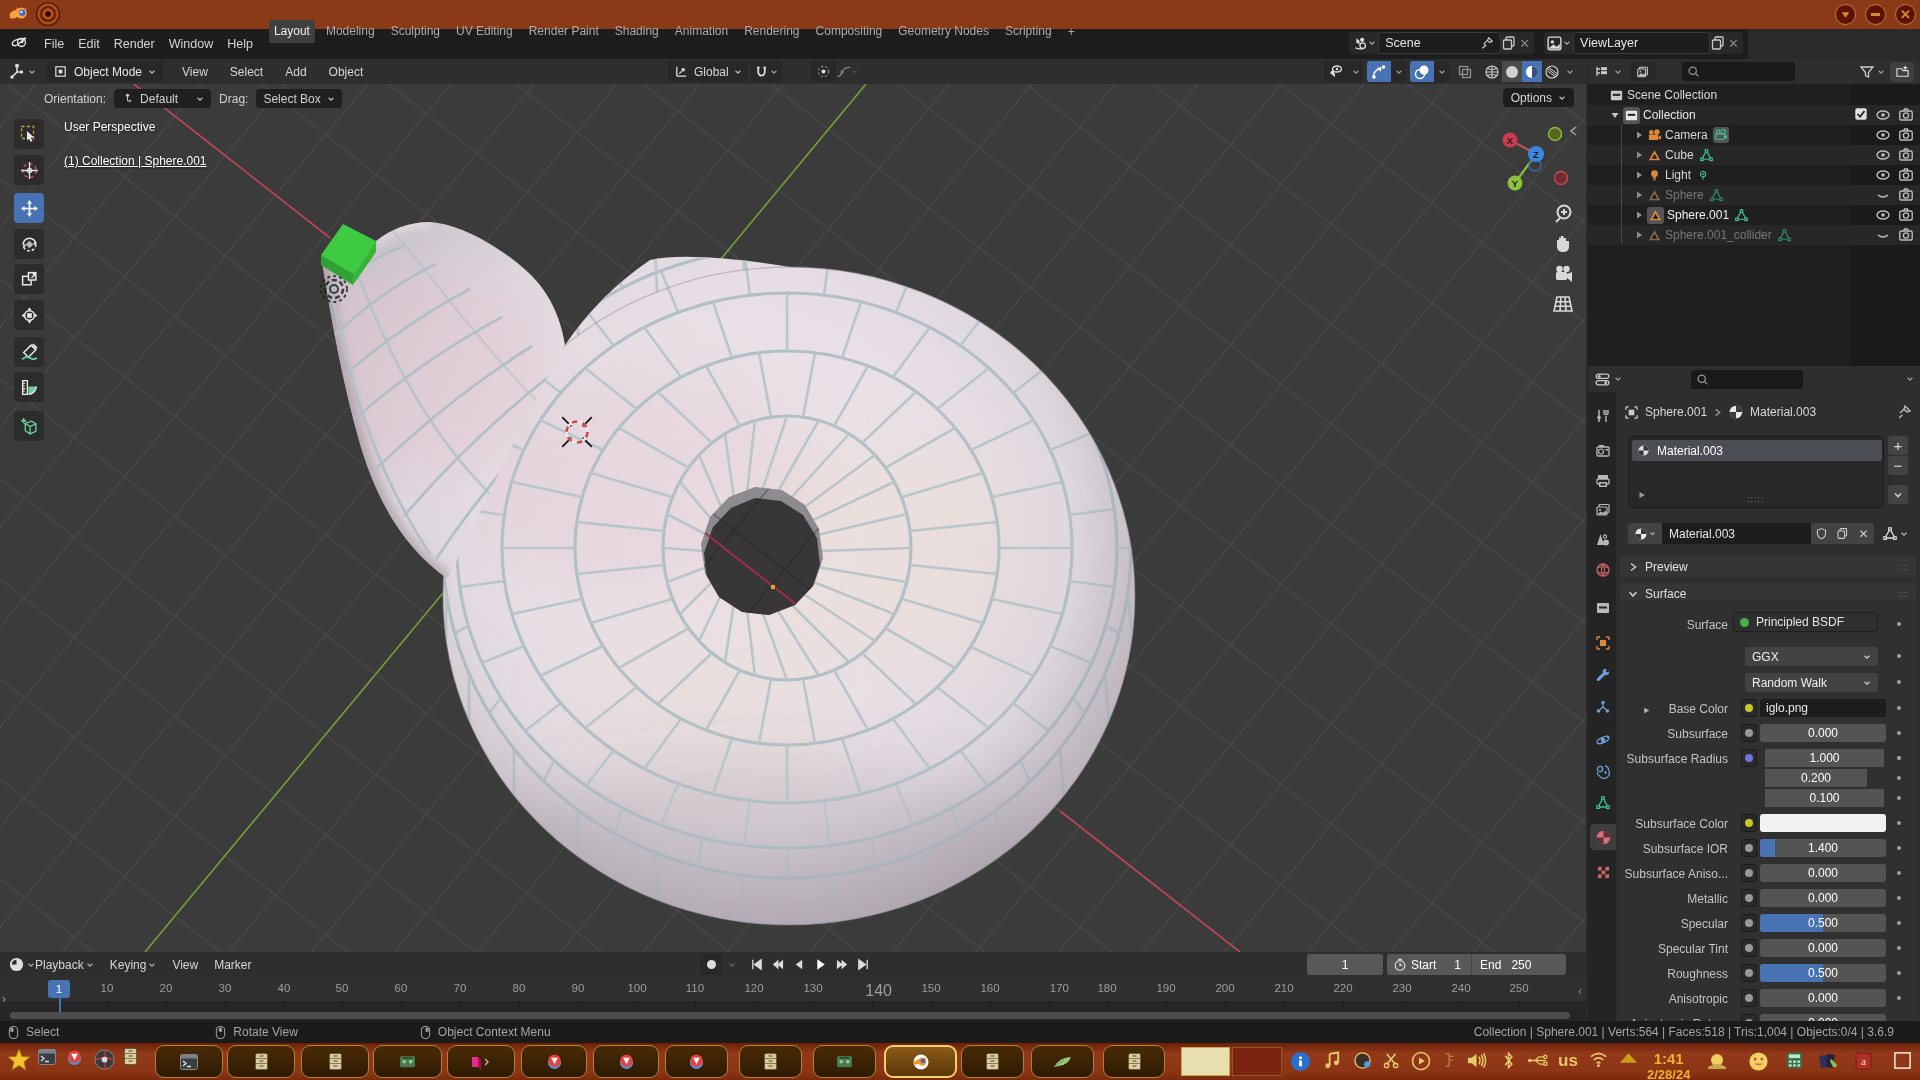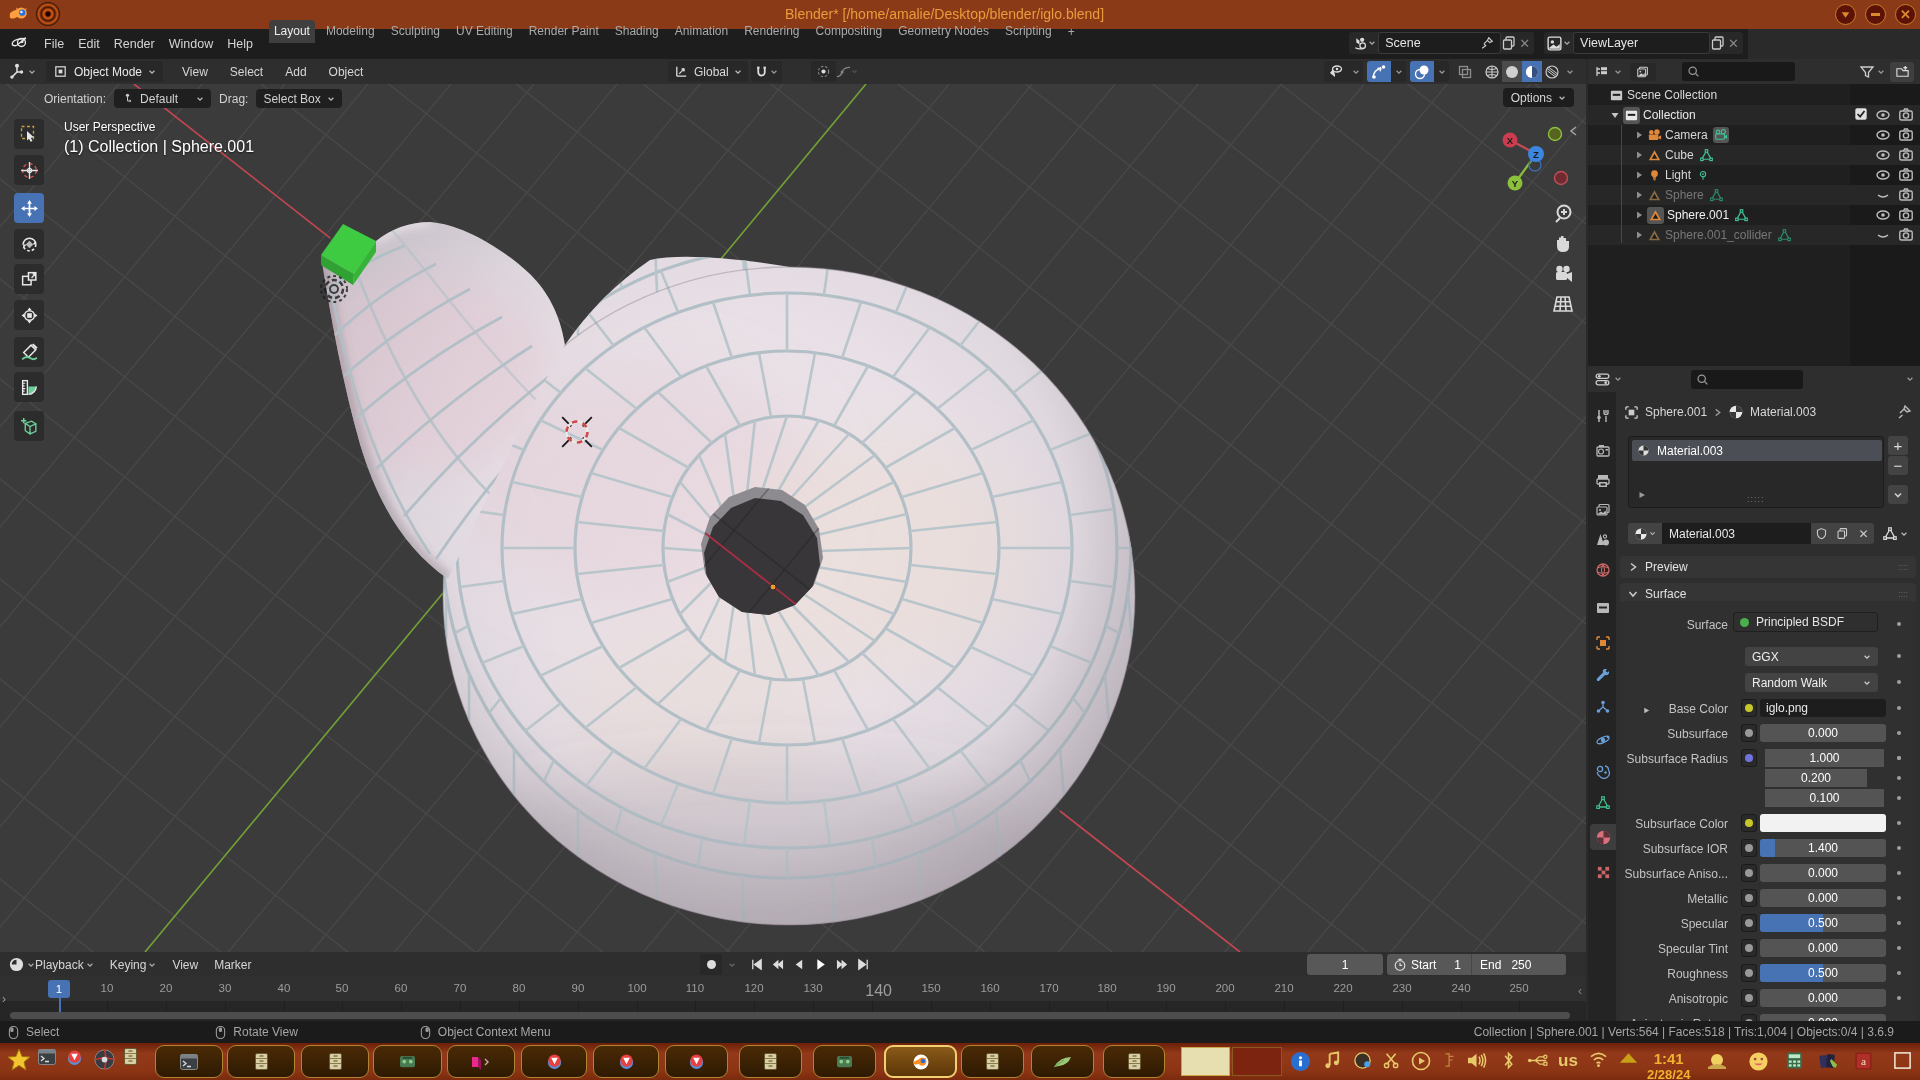--- a/index.html
+++ b/index.html
@@ -13,21 +13,20 @@
 </style></head><body>
 <div class="abs" style="left:0;top:0;width:1920px;height:29px;background:#8b3a17;">
  <div class="abs" style="left:8px;top:3px;"><svg width="22" height="22" viewBox="0 0 24 24">
         <path d="M2 16 C5 18 9 17 11 14 L21 6 L13 7 C8 7 3 9 2 12 Z" fill="#ff9f3f"></path>
         <path d="M9 5 L16 10 L10 11 Z" fill="#ff9f3f"></path>
         <circle cx="14.5" cy="11" r="6" fill="#ff9f3f"></circle>
         <circle cx="15.5" cy="10.5" r="3.4" fill="#2a6fd6"></circle>
         <circle cx="14.6" cy="9.8" r="1.4" fill="#dff0ff"></circle>
       </svg></div>
  <div class="abs" style="left:36px;top:2px;width:24px;height:24px;border-radius:50%;background:radial-gradient(circle, #200 10%, #e06010 25%, #401505 40%, #d05818 55%, #2a1000 70%, #caa64a 88%, #6a4a10 100%);"></div>
- <div class="abs" style="left:0;right:31px;top:6px;text-align:center;color:#eb9b3c;font-size:14px;">Blender* [/home/amalie/Desktop/blender/iglo.blend]</div>
  <div class="abs" style="right:4px;top:4px;display:flex;gap:9px;">
    <div style="width:21px;height:21px;border-radius:50%;background:#5d1208;border:1.5px solid #c87f28;display:flex;align-items:center;justify-content:center;">
         <svg width="11" height="11" viewBox="0 0 10 10">
           <path d="M1.5 3 L8.5 3 L5 8 Z" fill="#d98a2b"></path>
         </svg>
       </div>
    <div style="width:21px;height:21px;border-radius:50%;background:#5d1208;border:1.5px solid #c87f28;display:flex;align-items:center;justify-content:center;">
         <div style="width:9px;height:2.5px;background:#d98a2b;"></div>
       </div>
    <div style="width:21px;height:21px;border-radius:50%;background:#5d1208;border:1.5px solid #c87f28;display:flex;align-items:center;justify-content:center;color:#d98a2b;font-size:13px;font-weight:bold;">✕</div>
@@ -590,21 +589,21 @@
     <span>Select Box</span>
         <svg width="8" height="8" viewBox="0 0 10 10" style="flex:none">
           <path d="M2 3.5 L5 6.5 L8 3.5" stroke="#bbb" stroke-width="1.6" fill="none"></path>
         </svg>
   </div>
 </div>
 <div class="abs row" style="right:12px;top:4px;background:#1d1d1d;border-radius:4px;height:19px;padding:0 8px;color:#d6d6d6;gap:6px;">Options <svg width="8" height="8" viewBox="0 0 10 10" style="flex:none">
         <path d="M2 3.5 L5 6.5 L8 3.5" stroke="#bbb" stroke-width="1.6" fill="none"></path>
       </svg></div>
 <div class="abs" style="left:64px;top:36px;color:#fff;font-size:12px;text-shadow:0 1px 2px rgba(0,0,0,.6);">User Perspective</div>
-<div class="abs" style="left:64px;top:54px;color:#fff;font-size:16px;text-shadow:0 1px 2px rgba(0,0,0,.6);">(1) Collection | Sphere.001</div>
+<div class="abs" style="left:64px;top:70px;color:#fff;font-size:12px;text-shadow:0 1px 2px rgba(0,0,0,.6);text-decoration:underline;">(1) Collection | Sphere.001</div>
 <div class="abs" style="left:14px;top:35px;width:30px;height:30px;background:#2c2c2c;border-radius:4px;display:flex;align-items:center;justify-content:center;">
       <svg width="18" height="18" viewBox="0 0 18 18">
         <rect x="1.5" y="1.5" width="12" height="12" fill="none" stroke="#c8a03c" stroke-width="1.3" stroke-dasharray="3 2.4"></rect>
         <path d="M7 6 L14 12.5 L10.8 12.8 L12.5 16 L10.6 16.8 L9 13.5 L7 15.5 Z" fill="#e8e8e8"></path>
       </svg>
     </div>
     <div class="abs" style="left:14px;top:71px;width:30px;height:30px;background:#2c2c2c;border-radius:4px;display:flex;align-items:center;justify-content:center;">
       <svg width="19" height="19" viewBox="0 0 18 18">
         <circle cx="9" cy="9" r="6.5" fill="none" stroke="#d05050" stroke-width="1.4" stroke-dasharray="3.4 2.6"></circle>
         <path d="M9 1 L9 17 M1 9 L17 9" stroke="#e2e2e2" stroke-width="1.3"></path>
@@ -1363,21 +1362,21 @@
     <div class="abs" style="left:734px;top:30px;width:40px;text-align:center;color:#9d9d9d;font-size:11.5px;">120</div>
     <div class="abs" style="left:754px;top:49px;width:1px;height:11px;background:#1f1f1f;"></div>
     <div class="abs" style="left:793px;top:30px;width:40px;text-align:center;color:#9d9d9d;font-size:11.5px;">130</div>
     <div class="abs" style="left:813px;top:49px;width:1px;height:11px;background:#1f1f1f;"></div>
     <div class="abs" style="left:852px;top:30px;width:40px;text-align:right;color:#9d9d9d;font-size:16px;">140</div>
     <div class="abs" style="left:872px;top:49px;width:1px;height:11px;background:#1f1f1f;"></div>
     <div class="abs" style="left:911px;top:30px;width:40px;text-align:center;color:#9d9d9d;font-size:11.5px;">150</div>
     <div class="abs" style="left:931px;top:49px;width:1px;height:11px;background:#1f1f1f;"></div>
     <div class="abs" style="left:970px;top:30px;width:40px;text-align:center;color:#9d9d9d;font-size:11.5px;">160</div>
     <div class="abs" style="left:990px;top:49px;width:1px;height:11px;background:#1f1f1f;"></div>
-    <div class="abs" style="left:1029px;top:30px;width:40px;text-align:center;color:#9d9d9d;font-size:11.5px;">170</div>
+    <div class="abs" style="left:1029px;top:30px;width:40px;text-align:right;color:#9d9d9d;font-size:11.5px;">170</div>
     <div class="abs" style="left:1049px;top:49px;width:1px;height:11px;background:#1f1f1f;"></div>
     <div class="abs" style="left:1087px;top:30px;width:40px;text-align:center;color:#9d9d9d;font-size:11.5px;">180</div>
     <div class="abs" style="left:1107px;top:49px;width:1px;height:11px;background:#1f1f1f;"></div>
     <div class="abs" style="left:1146px;top:30px;width:40px;text-align:center;color:#9d9d9d;font-size:11.5px;">190</div>
     <div class="abs" style="left:1166px;top:49px;width:1px;height:11px;background:#1f1f1f;"></div>
     <div class="abs" style="left:1205px;top:30px;width:40px;text-align:center;color:#9d9d9d;font-size:11.5px;">200</div>
     <div class="abs" style="left:1225px;top:49px;width:1px;height:11px;background:#1f1f1f;"></div>
     <div class="abs" style="left:1264px;top:30px;width:40px;text-align:center;color:#9d9d9d;font-size:11.5px;">210</div>
     <div class="abs" style="left:1284px;top:49px;width:1px;height:11px;background:#1f1f1f;"></div>
     <div class="abs" style="left:1323px;top:30px;width:40px;text-align:center;color:#9d9d9d;font-size:11.5px;">220</div>

